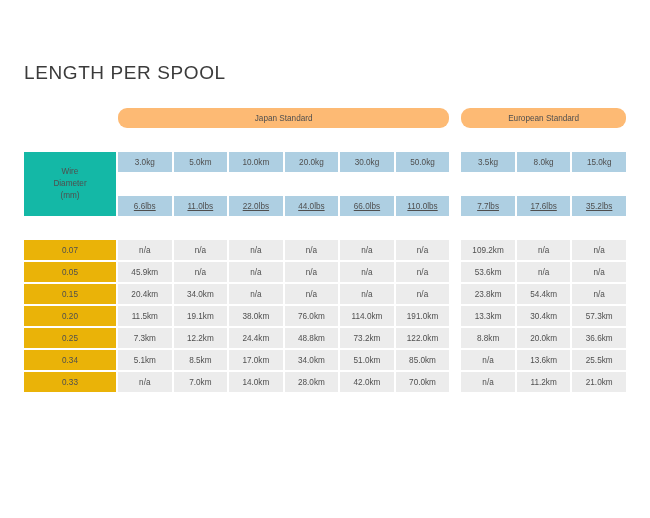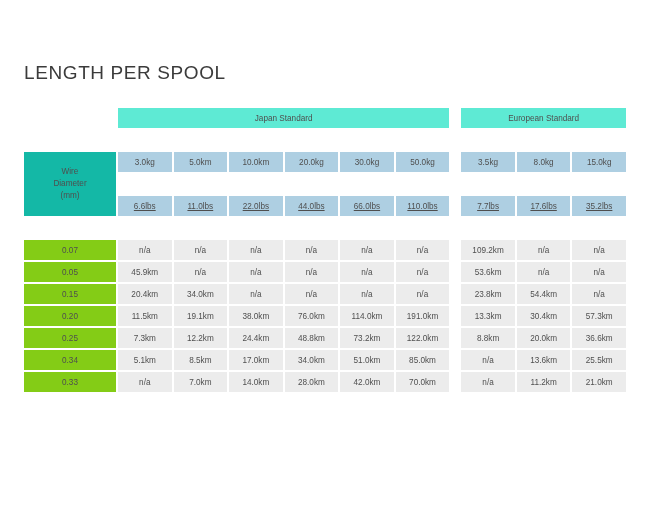--- a/index.html
+++ b/index.html
@@ -40,45 +40,46 @@
     vertical-align: middle;
     font-size: 8.2px;
     color: #4f4f4f;
     padding: 0;
     height: 20px;
   }
   .blank {
     background: transparent;
   }
   .grp-head {
-    background: #5eead4;
+    background: #fdba74;
     color: #33576b;
     font-size: 8.6px;
     height: 21px;
+    border-radius: 9px;
   }
   .wire-head {
     background: #14b8a6;
     color: #33576b;
     font-size: 8.6px;
     line-height: 12px;
   }
   .unit-kg {
     background: #aecfe2;
     color: #2f4f61;
     height: 23px;
     margin-top: 12px;
   }
   .unit-lbs {
     background: #aecfe2;
     color: #2f4f61;
     height: 23px;
     text-decoration: underline;
   }
   .rowlabel {
-    background: #84cc16;
+    background: #eab308;
     color: #4f4f4f;
     height: 27px;
     font-size: 8.4px;
   }
   .cell {
     background: #ececec;
     color: #5a5a5a;
     height: 27px;
     font-size: 8.2px;
   }

